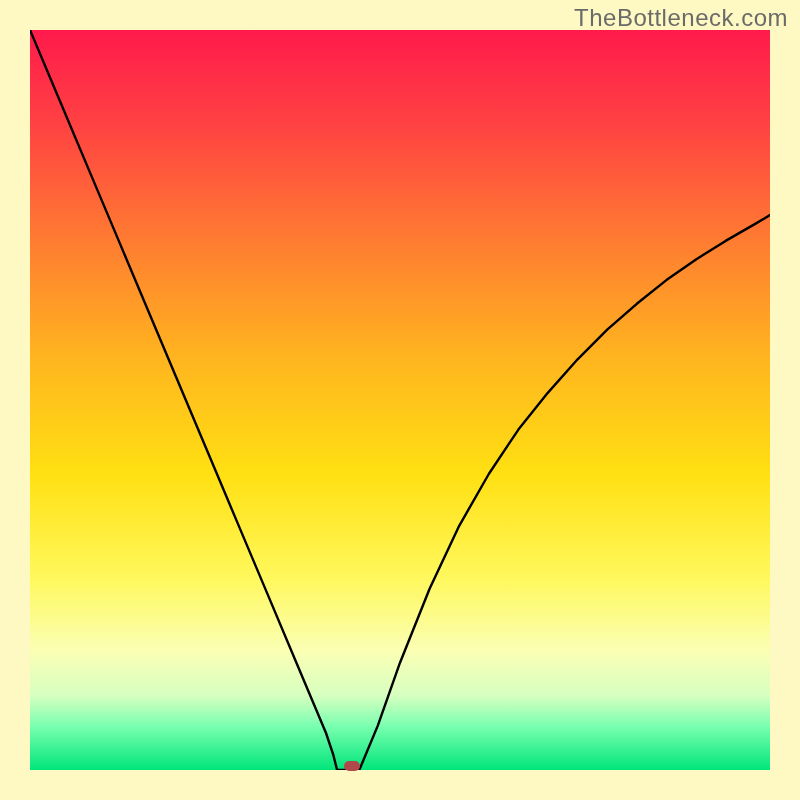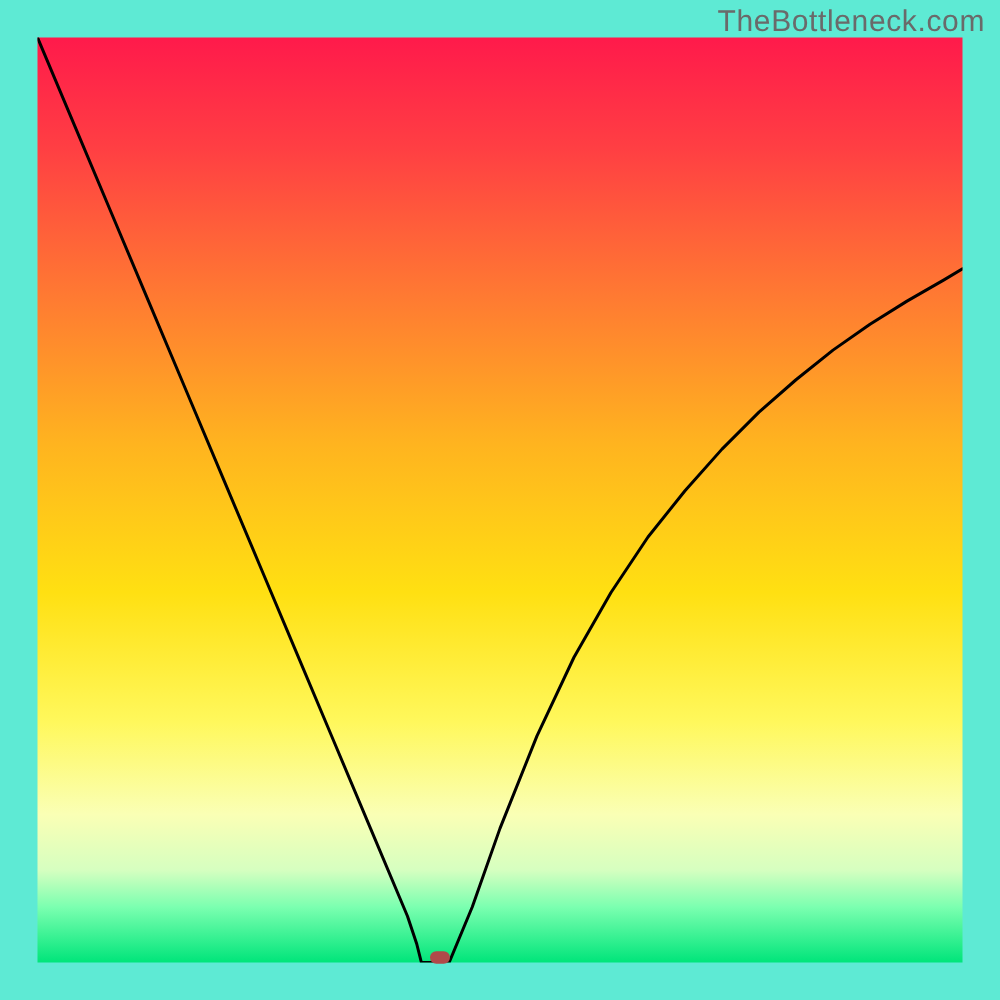--- a/index.html
+++ b/index.html
@@ -10,21 +10,21 @@
     background: #000;
     overflow: hidden;
     font-family: Arial, Helvetica, sans-serif;
   }
   .frame {
     position: absolute;
     left: 0;
     top: 0;
     width: 800px;
     height: 800px;
-    background: #5eead4;
+    background: #fef9c3;
   }
   .plot-area {
     position: absolute;
     left: 30px;
     top: 30px;
     width: 740px;
     height: 740px;
     
   }
   .watermark {

